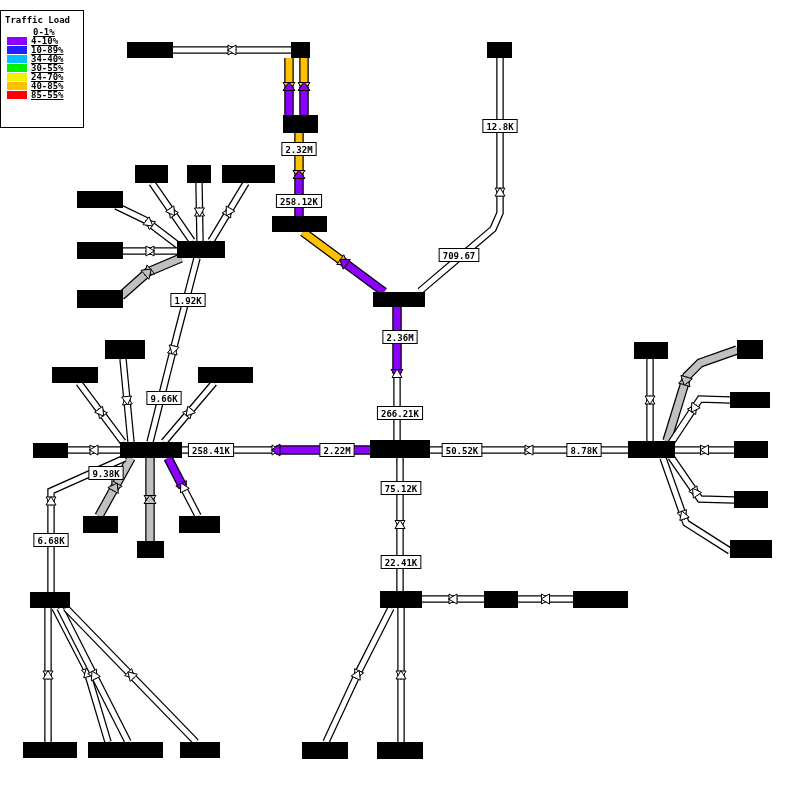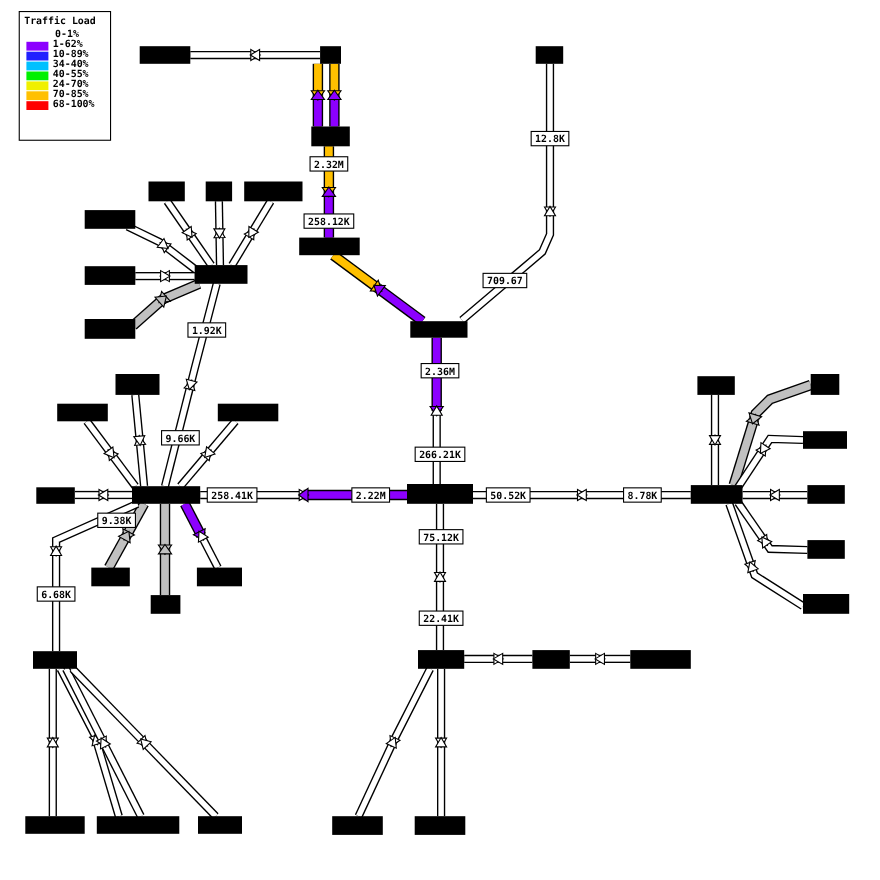--- a/index.html
+++ b/index.html
@@ -1,22 +1,22 @@
 <!DOCTYPE html>
 <html><head>
 <meta charset="utf-8">
 <style>
   html,body{margin:0;padding:0;background:#ffffff;}
   body{width:800px;height:800px;position:relative;font-family:"DejaVu Sans Mono",monospace;}
   .map{position:absolute;left:0;top:0;width:800px;height:800px;background:#ffffff;}
   #map-svg{position:absolute;left:0;top:0;}
-  .legend{position:absolute;left:17px;top:10px;width:84px;height:118px;background:#ffffff;
+  .legend{position:absolute;left:0;top:10px;width:84px;height:118px;background:#ffffff;
           border:1px solid #000;box-sizing:border-box;}
   .legend-title{font-size:9px;font-weight:bold;color:#000;padding:4px 0 3px 4px;letter-spacing:0px;white-space:nowrap;}
-  .legend-row{display:flex;align-items:center;height:9px;padding-left:6px;}
+  .legend-row{display:flex;height:9px;padding-left:6px;text-decoration:underline;}
   .legend-row:first-child{padding-left:32px;}
   .swatch{width:20px;height:8px;margin-right:4px;flex:0 0 auto;}
   .legend-label{font-size:9px;font-weight:bold;color:#000;line-height:9px;white-space:nowrap;}
 </style>
 </head>
 <body>
 
 <div class="map">
   <svg id="map-svg" width="800" height="800" viewBox="0 0 800 800">
       <path d="M173 50 L 232 50" fill="none" stroke="#000" stroke-width="7.5" stroke-linejoin="miter" stroke-linecap="butt"></path>
@@ -357,41 +357,41 @@
       </g>
     </svg>
   <div class="legend">
     <div class="legend-title">Traffic Load</div>
     <div id="legend-rows">
         <div class="legend-row">
           <span class="legend-label">0-1%</span>
         </div>
         <div class="legend-row">
           <span class="swatch" style="background: rgb(140, 0, 255);"></span>
-          <span class="legend-label">1-62%</span>
+          <span class="legend-label">4-10%</span>
         </div>
         <div class="legend-row">
           <span class="swatch" style="background: rgb(32, 32, 255);"></span>
           <span class="legend-label">10-89%</span>
         </div>
         <div class="legend-row">
           <span class="swatch" style="background: rgb(0, 192, 255);"></span>
           <span class="legend-label">34-40%</span>
         </div>
         <div class="legend-row">
           <span class="swatch" style="background: rgb(0, 240, 0);"></span>
-          <span class="legend-label">40-55%</span>
+          <span class="legend-label">30-55%</span>
         </div>
         <div class="legend-row">
           <span class="swatch" style="background: rgb(240, 240, 0);"></span>
           <span class="legend-label">24-70%</span>
         </div>
         <div class="legend-row">
           <span class="swatch" style="background: rgb(255, 192, 0);"></span>
-          <span class="legend-label">70-85%</span>
+          <span class="legend-label">40-85%</span>
         </div>
         <div class="legend-row">
           <span class="swatch" style="background: rgb(255, 0, 0);"></span>
-          <span class="legend-label">68-100%</span>
+          <span class="legend-label">85-55%</span>
         </div>
       </div>
   </div>
 </div>
 
 </body></html>

